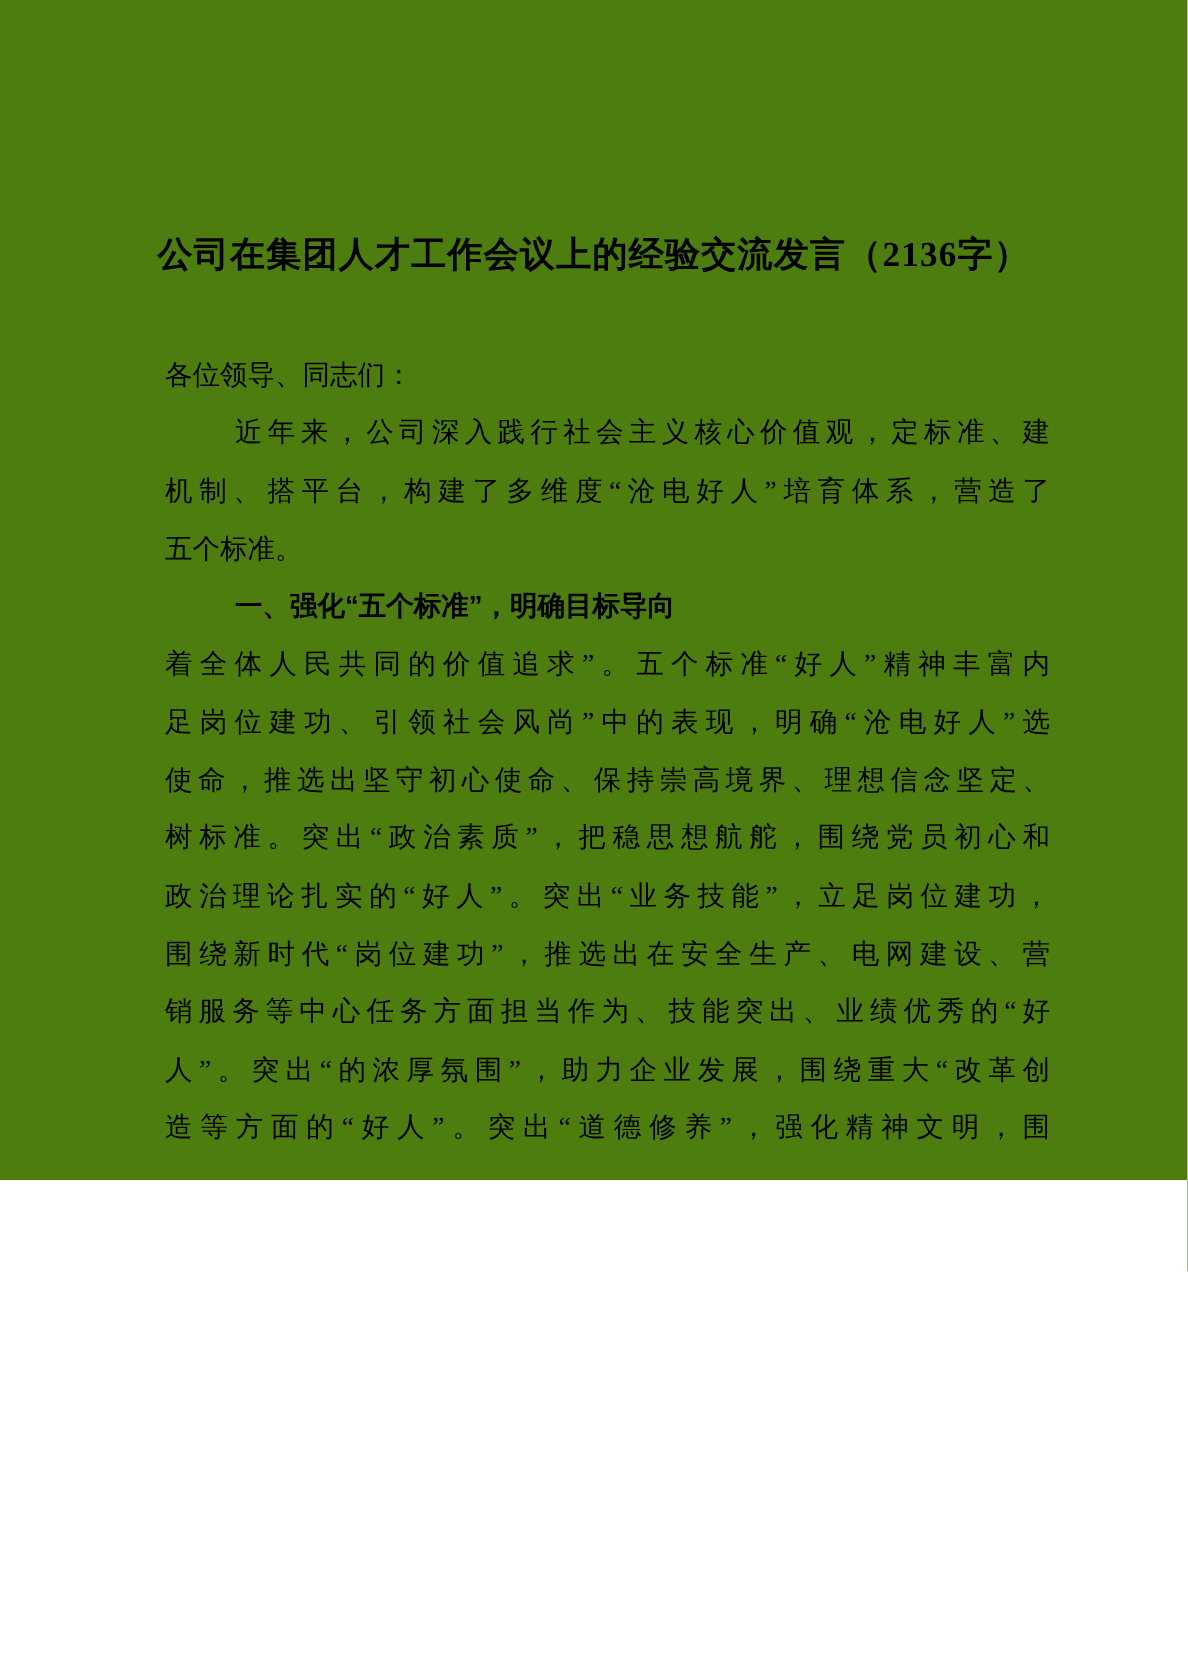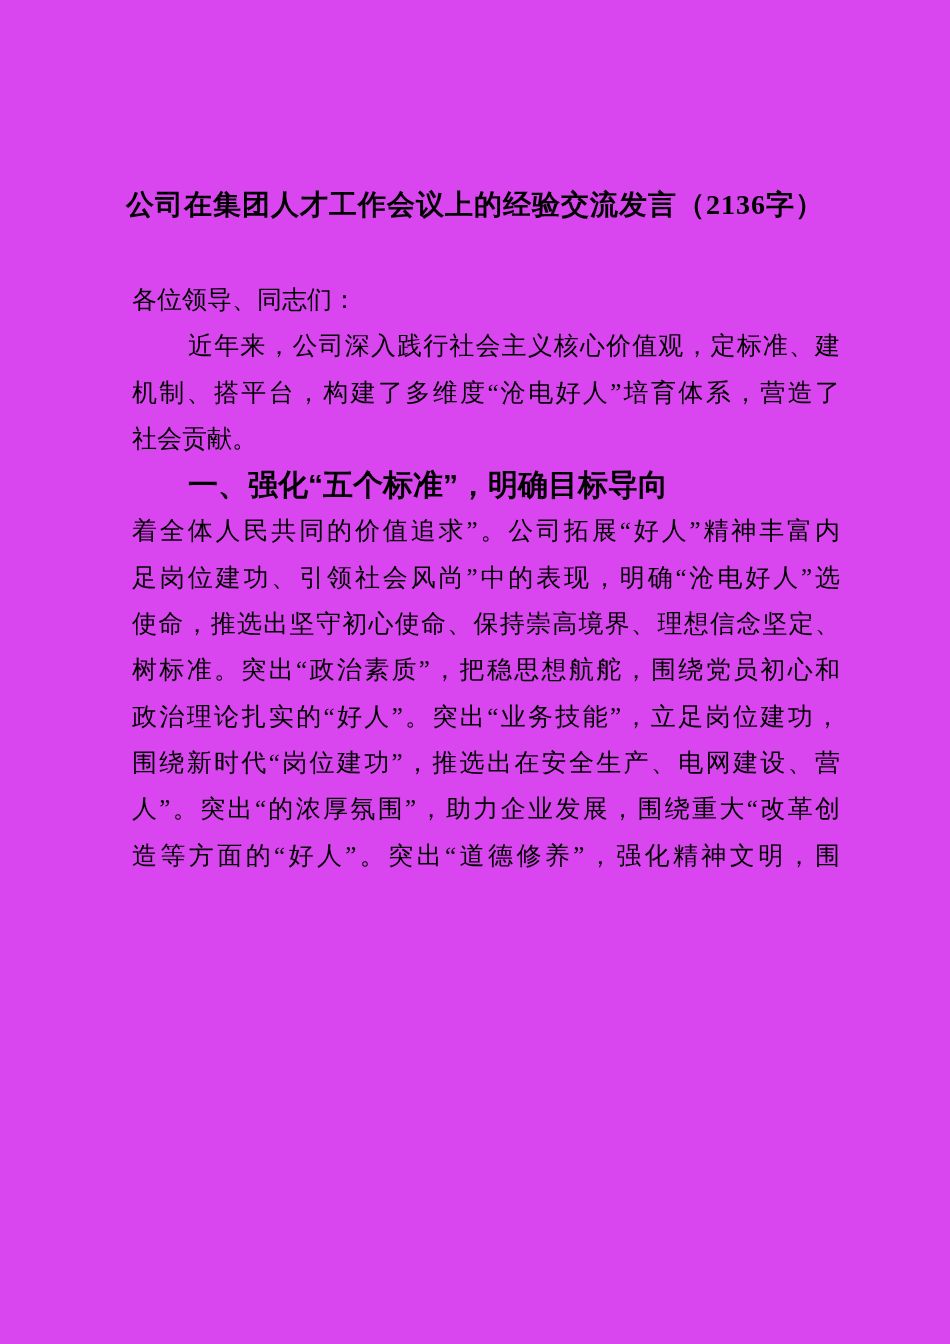--- a/index.html
+++ b/index.html
@@ -3,22 +3,22 @@
 <meta charset="utf-8">
 <style>
   html, body {
     margin: 0;
     padding: 0;
     background: #ffffff;
   }
   .page {
     position: relative;
     width: 950px;
-    height: 1344px;
-    background: #d946ef;
+    height: 944px;
+    background: #4d7c0f;
     color: #000000;
     font-family: "Liberation Serif", serif;
     overflow: hidden;
   }
   .doc-title {
     position: absolute;
     left: 0;
     top: 183px;
     width: 950px;
     text-align: center;
@@ -31,55 +31,56 @@
   }
   .doc-body {
     position: absolute;
     left: 132px;
     top: 277px;
     width: 708px;
   }
   .line {
     height: 46.3px;
     line-height: 46.3px;
-    font-size: 25px;
+    font-size: 22px;
     overflow: hidden;
     font-family: "Liberation Serif", serif;
   }
   .line.justify {
     text-align: justify;
     text-align-last: justify;
     text-justify: inter-character;
   }
   .line.indent {
     padding-left: 56px;
   }
   .line.heading {
     font-family: "Liberation Sans", sans-serif;
     font-weight: bold;
-    font-size: 30px;
+    font-size: 22px;
   }
   .line.salutation,
   .line.paragraph {
     font-weight: normal;
   }
 </style>
 </head>
 <body>
 
 <div class="page">
   <div class="doc-title">公司在集团人才工作会议上的经验交流发言（2136字）</div>
   <div class="doc-body">
       <div class="line salutation">各位领导、同志们：</div>
       <div class="line paragraph justify indent">近年来，公司深入践行社会主义核心价值观，定标准、建</div>
       <div class="line paragraph justify">机制、搭平台，构建了多维度“沧电好人”培育体系，营造了</div>
-      <div class="line paragraph">社会贡献。</div>
+      <div class="line paragraph">五个标准。</div>
       <div class="line heading indent">一、强化“五个标准”，明确目标导向</div>
-      <div class="line paragraph justify">着全体人民共同的价值追求”。公司拓展“好人”精神丰富内</div>
+      <div class="line paragraph justify">着全体人民共同的价值追求”。五个标准“好人”精神丰富内</div>
       <div class="line paragraph justify">足岗位建功、引领社会风尚”中的表现，明确“沧电好人”选</div>
       <div class="line paragraph justify">使命，推选出坚守初心使命、保持崇高境界、理想信念坚定、</div>
       <div class="line paragraph justify">树标准。突出“政治素质”，把稳思想航舵，围绕党员初心和</div>
       <div class="line paragraph justify">政治理论扎实的“好人”。突出“业务技能”，立足岗位建功，</div>
       <div class="line paragraph justify">围绕新时代“岗位建功”，推选出在安全生产、电网建设、营</div>
+      <div class="line paragraph justify">销服务等中心任务方面担当作为、技能突出、业绩优秀的“好</div>
       <div class="line paragraph justify">人”。突出“的浓厚氛围”，助力企业发展，围绕重大“改革创</div>
       <div class="line paragraph justify">造等方面的“好人”。突出“道德修养”，强化精神文明，围</div>
     </div>
 </div>
 
 </body></html>

